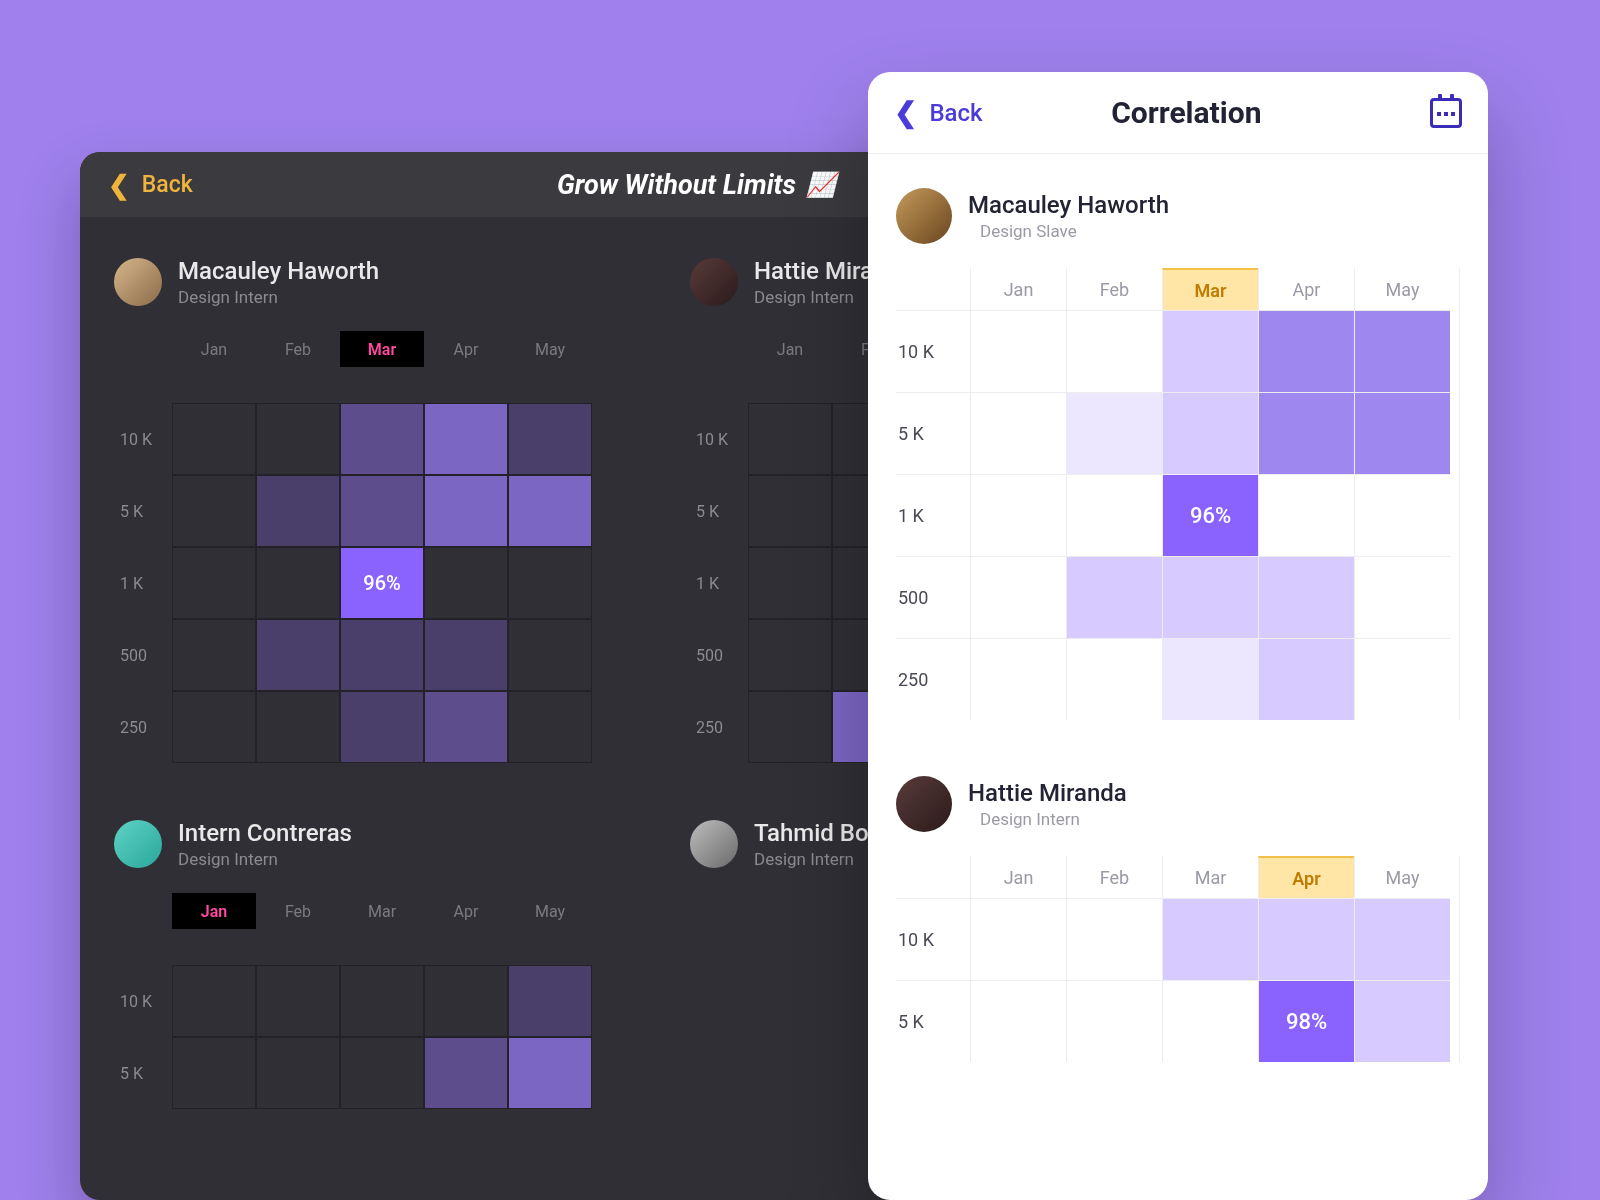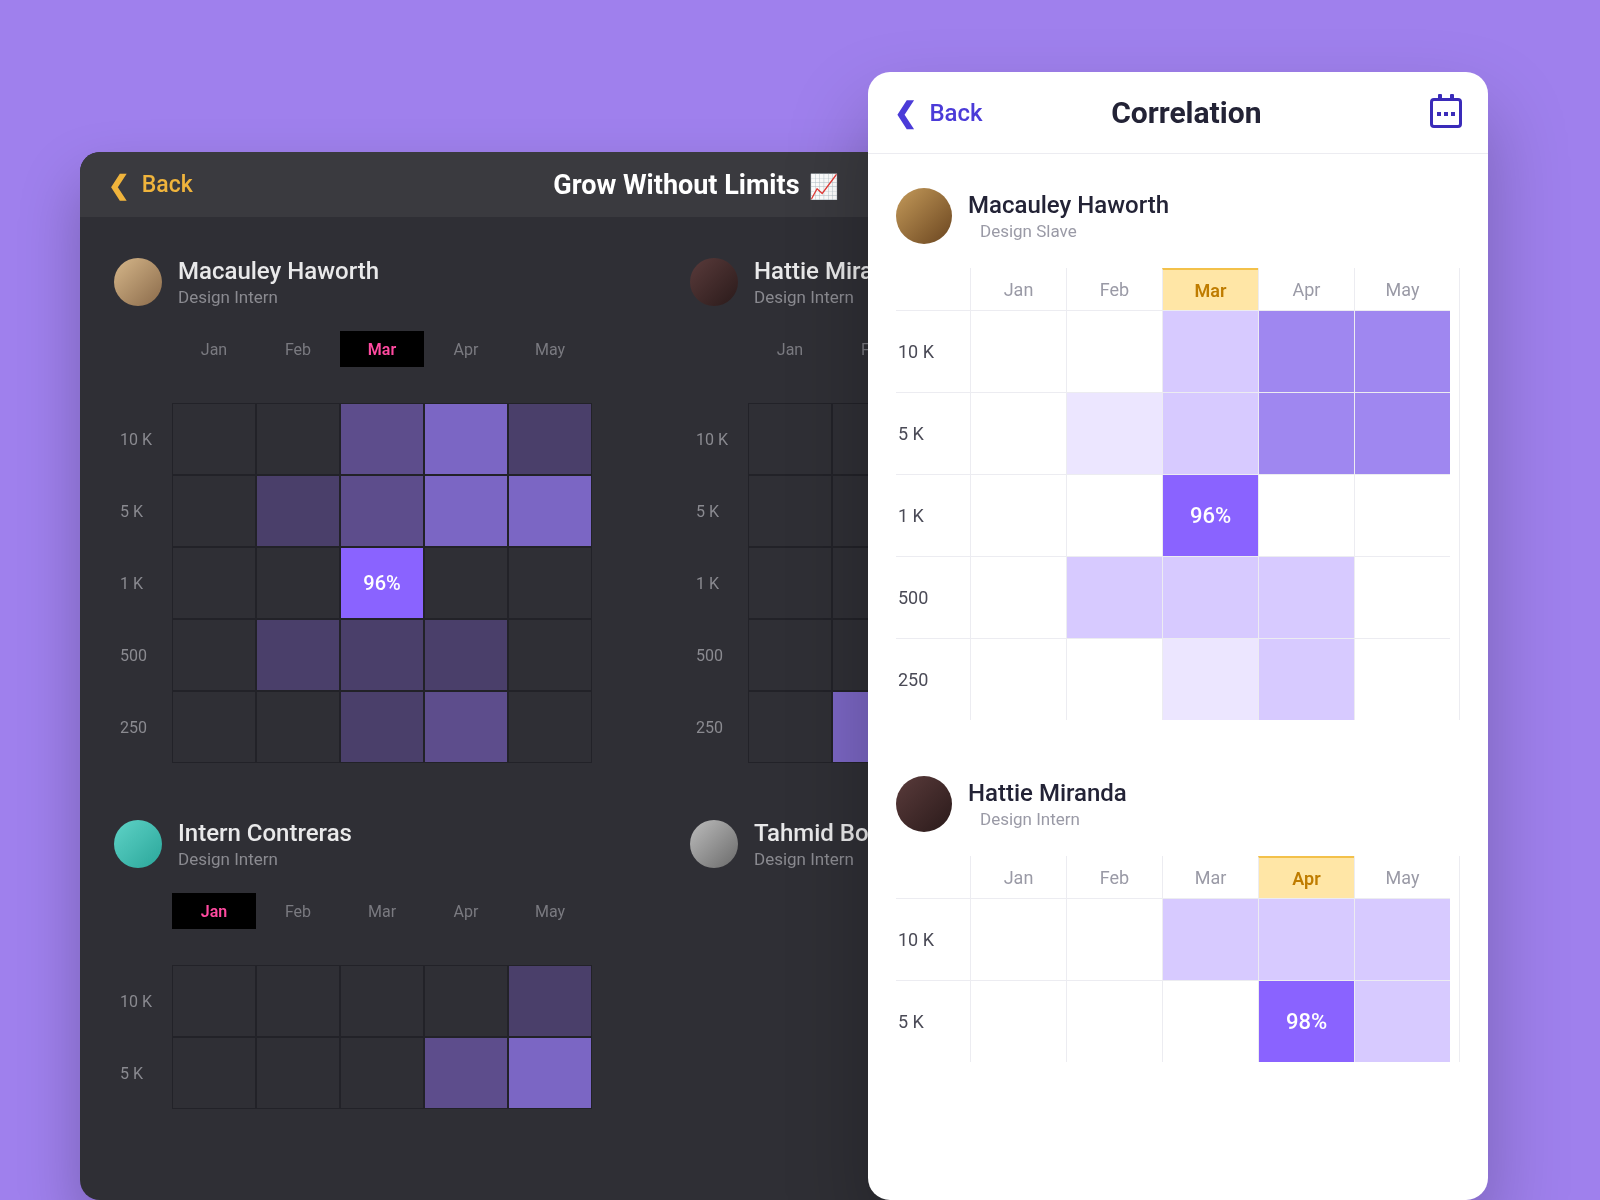--- a/index.html
+++ b/index.html
@@ -31,22 +31,23 @@
   padding: 0 28px;
   color: #f0b43c;
   background: #3a3a3f;
 }
 .dark-header .chev { font-size: 26px; margin-right: 12px; font-weight: 600; }
 .dark-header .back-label { font-size: 23px; font-weight: 500; }
 .dark-title-wrap {
   flex: 1;
   display: flex;
   justify-content: center;
-  align-items: flex-end;
+  align-items: center;
   gap: 10px;
+  font-style: italic;
 }
 .dark-title { color: #fff; font-size: 27px; font-weight: 700; }
 .dark-title-emoji { font-size: 24px; }
 
 .dark-body {
   padding: 40px 34px 0;
   display: grid;
   grid-template-columns: 1fr 1fr;
   column-gap: 72px;
   row-gap: 56px;

